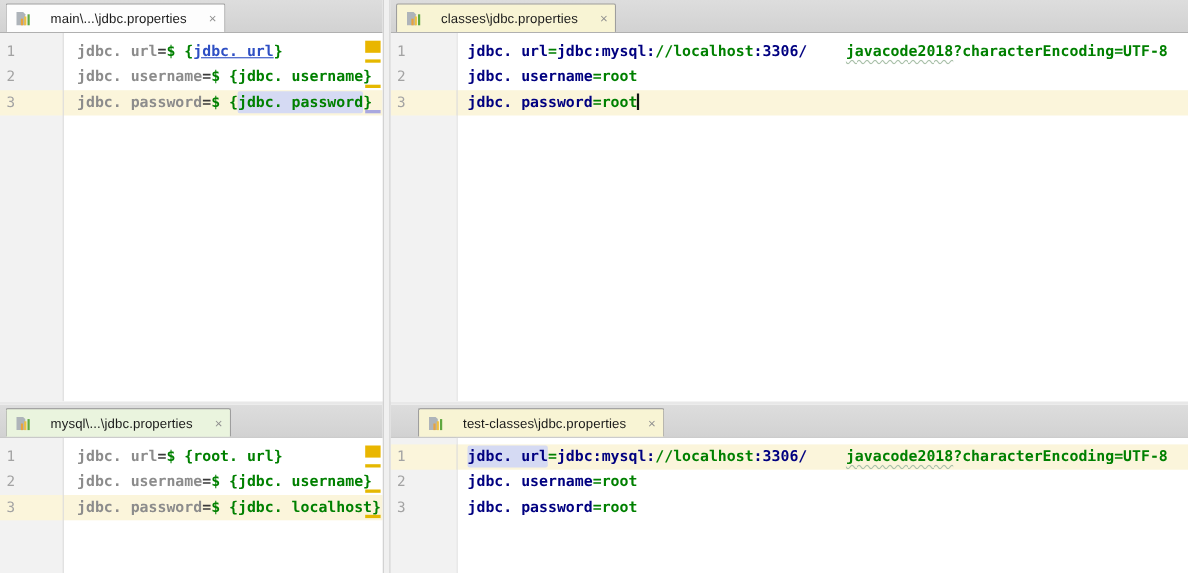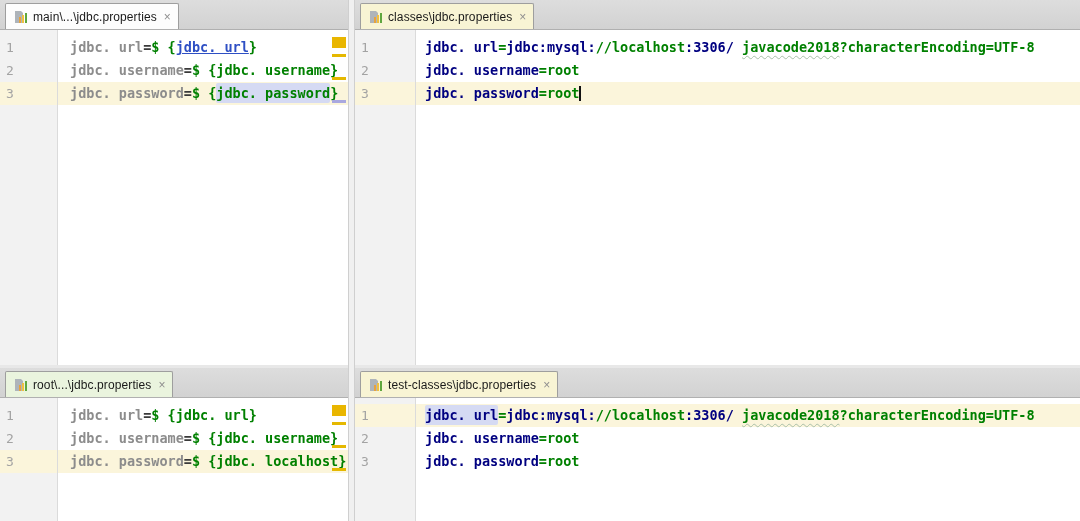--- a/index.html
+++ b/index.html
@@ -30,21 +30,21 @@
   .pane.r3c3 { grid-column:3; grid-row:3; }
 
   .tabbar {
     height:30px; flex:none;
     background:linear-gradient(#DDDDDD,#D2D2D2);
     border-bottom:1px solid #B0B0B0;
     display:flex; align-items:stretch;
     padding:3px 0 0 5px;
   }
   .tab {
-    display:flex; align-items:center; gap:5px;
+    display:flex; align-items:center; gap:18px;
     padding:0 7px 0 6px;
     border:1px solid #9E9E9E; border-bottom:none;
     border-radius:2px 2px 0 0;
     font-size:12px; color:#1A1A1A;
     background:#FDFDFD;
     white-space:nowrap; cursor:default;
   }
   .tab-label { letter-spacing:.1px; }
   .tab-close { color:#8F8F8F; font-size:12px; padding-left:2px; line-height:1; }
   .file-icon { flex:none; }
@@ -72,21 +72,21 @@
   .t-key   { color:#8C8C8C; }
   .t-keyb  { color:#000080; }
   .t-keybhl{ color:#000080; background:#D5DAF3; border-radius:2px; padding:2px 0; }
   .t-eq    { color:#3A3A3A; }
   .t-eqg   { color:#008000; }
   .t-val   { color:#008000; }
   .t-valhl { color:#008000; background:#D5DAF3; border-radius:2px; padding:2px 0; }
   .t-navy  { color:#000080;margin-top:48px; }
   .t-link  { color:#2E4FC4; text-decoration:underline; }
   .t-wavy  { color:#008000; text-decoration:underline; text-decoration-style:wavy;
-             text-decoration-color:#A9C0A9; text-decoration-thickness:1px; text-underline-offset:3px; }
+             text-decoration-color:#A9C0A9; text-decoration-thickness:1px; text-underline-offset:3px;margin-left:27px; }
   .t-caret { display:inline-block; width:2px; height:15px; background:#111; vertical-align:-3px; }
 
   
   .mark { position:absolute; right:2px; width:14px; z-index:3; }
   .mark.square { height:11px; }
   .mark.dash   { height:3px; }
 </style>
 </head>
 <body>
 
@@ -161,48 +161,48 @@
 
   <div class="pane r3c1">
     <div class="tabbar">
       <div class="tab" style="background: rgb(234, 244, 222);">
         <svg class="file-icon" width="16" height="16" viewBox="0 0 16 16">
           <path d="M3 2 h6 l2 2 v10 h-8 z" fill="#AEB4BA"></path>
           <rect x="7" y="8" width="2" height="6" fill="#E8A33D"></rect>
           <rect x="10" y="6" width="2" height="8" fill="#F0C040"></rect>
           <rect x="13" y="4" width="2" height="10" fill="#5FA73F"></rect>
         </svg>
-        <span class="tab-label">root\...\jdbc.properties</span>
+        <span class="tab-label">mysql\...\jdbc.properties</span>
         <span class="tab-close">×</span>
       </div>
     </div>
     <div class="editor-body left-ed">
       <div class="gutter-line"></div>
     <div class="code-line">
           <span class="line-no">1</span>
-          <span class="line-text"><span class="t-key">jdbc. url</span><span class="t-eq">=</span><span class="t-val">$ {jdbc. url}</span></span>
+          <span class="line-text"><span class="t-key">jdbc. url</span><span class="t-eq">=</span><span class="t-val">$ {root. url}</span></span>
         </div>
         <div class="code-line">
           <span class="line-no">2</span>
           <span class="line-text"><span class="t-key">jdbc. username</span><span class="t-eq">=</span><span class="t-val">$ {jdbc. username}</span></span>
         </div>
         <div class="code-line current">
           <span class="line-no">3</span>
           <span class="line-text"><span class="t-key">jdbc. password</span><span class="t-eq">=</span><span class="t-val">$ {jdbc. localhost}</span></span>
         </div>
         <div class="mark square" style="background: rgb(233, 182, 0); top: 7px;"></div>
         <div class="mark dash" style="background: rgb(229, 184, 0); top: 24px;"></div>
         <div class="mark dash" style="background: rgb(229, 184, 0); top: 47px;"></div>
         <div class="mark dash" style="background: rgb(229, 184, 0); top: 70px;"></div>
       </div>
   </div>
 
   <div class="pane r3c3">
     <div class="tabbar">
-      <div class="tab" style="background: rgb(248, 244, 212);">
+      <div class="tab" style="background: rgb(248, 244, 212); margin-left: 20px;">
         <svg class="file-icon" width="16" height="16" viewBox="0 0 16 16">
           <path d="M3 2 h6 l2 2 v10 h-8 z" fill="#AEB4BA"></path>
           <rect x="7" y="8" width="2" height="6" fill="#E8A33D"></rect>
           <rect x="10" y="6" width="2" height="8" fill="#F0C040"></rect>
           <rect x="13" y="4" width="2" height="10" fill="#5FA73F"></rect>
         </svg>
         <span class="tab-label">test-classes\jdbc.properties</span>
         <span class="tab-close">×</span>
       </div>
     </div>

